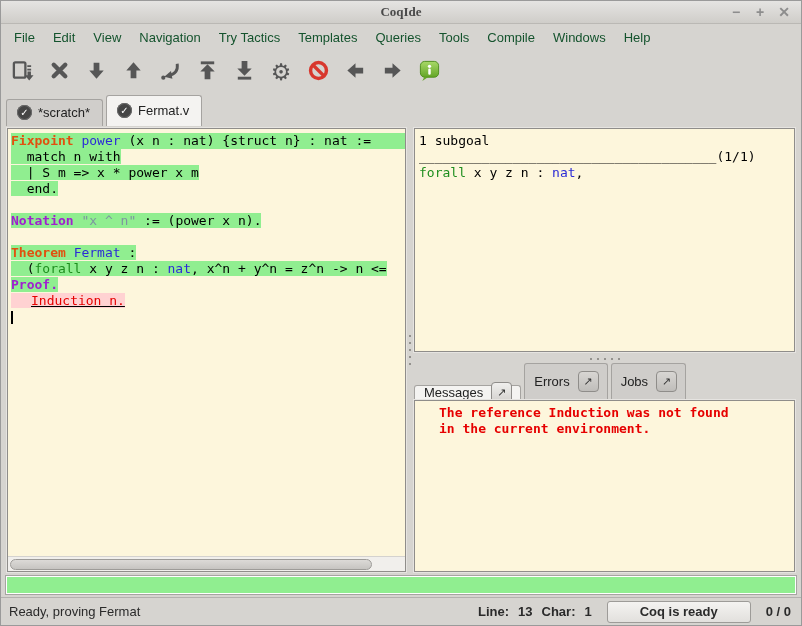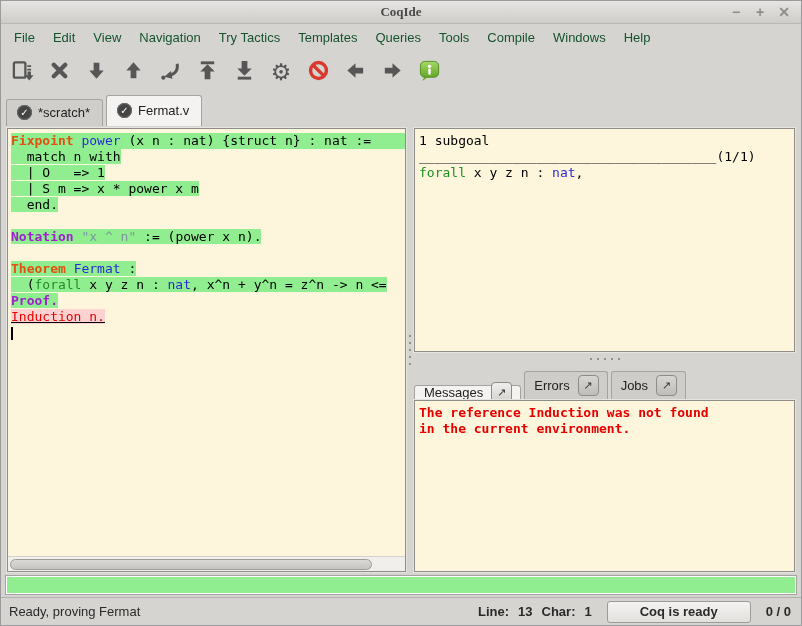--- a/index.html
+++ b/index.html
@@ -42,34 +42,34 @@
     white-space:pre; min-height:16px; }
   .code-line.bgfull{ background:#90ee90; }
   .line-inner{ display:inline; }
   .hl-green{ background:#90ee90; }
   .hl-error{ background:#ffd2d2; text-decoration:underline; }
   .tok-kw{ color:#e1500f; font-weight:bold; }
   .tok-id{ color:#2b2bd6; }
   .tok-decl{ color:#a020cf; font-weight:bold; }
   .tok-str{ color:#7d95a0; }
   .tok-fa{ color:#1e8e1e; }
-  .tok-err{ color:#e60000; }
+  .tok-err{ color:#e60000;margin-left:20px; }
   .caret{ display:inline-block; width:1.5px; height:13px; background:#000; vertical-align:text-bottom; }
   .hscroll{ flex:0 0 15px; background:#f1efec; border-top:1px solid #d4d2cf; display:flex; align-items:center; padding:1px 2px; }
   .hthumb{ width:92%; height:11px; border-radius:6px; background:linear-gradient(#dcdad7,#c6c4c1);
     border:1px solid #9d9b98; }
   .vsplit{ width:8px; flex:0 0 8px; display:flex; flex-direction:column; align-items:center; justify-content:center; gap:5px; }
   .vsplit i, .hsplit i{ width:2px; height:2px; background:#7e7c79; border-radius:50%; }
   .right-col{ flex:1 1 auto; display:flex; flex-direction:column; min-width:0; }
   .goal-pane{ height:224px; flex:0 0 224px; padding:4px 2px 0 4px; overflow:hidden; }
   .hsplit{ height:13px; flex:0 0 13px; display:flex; align-items:center; justify-content:center; gap:5px; }
   
   .msg-tabbar{ height:35px; flex:0 0 35px; display:flex; align-items:flex-end; gap:3px; }
   .msg-tab{ display:flex; align-items:center; gap:8px; padding:4px 8px 5px 9px; font-size:13px; color:#222;
-    border:1px solid #a5a3a0; border-bottom:none; border-radius:3px 3px 0 0; background:#cfcdca; height:29px; }
+    border:1px solid #a5a3a0; border-bottom:none; border-radius:3px 3px 0 0; background:#cfcdca; height:37px; }
   .msg-tab.active{ background:#f4f3f1; height:15px; }
   .detach-btn{ width:21px; height:21px; border:1px solid #8f8d8a; border-radius:4px;
     background:linear-gradient(#f0efed,#d3d1ce); display:flex; align-items:center; justify-content:center;
     font-size:11px; color:#333; }
   .msg-tab:not(.active) .detach-btn{ background:linear-gradient(#d8d6d3,#bfbdba); }
   .msg-pane{ flex:1 1 auto; padding:4px 2px 0 4px; overflow:hidden; }
   .msg-pane .code-line{ font-weight:bold; }
   
   .progress{ height:20px; flex:0 0 20px; margin:1px 4px 2px 4px; border:1px solid #a6a4a1;
     background:#90ee90; box-shadow:inset 0 0 0 1px #ffffff; }
@@ -195,21 +195,20 @@
       <span>Fermat.v</span>
     </div>
   </div>
 
   <div class="main">
 
     <div class="pane editor-pane">
       <div class="code-area" id="code-editor">
           <div class="code-line bgfull"><span class="line-inner"><span class="tok-kw">Fixpoint</span><span> </span><span class="tok-id">power</span><span> (x n : nat) {struct n} : nat :=</span></span></div>
           <div class="code-line"><span class="line-inner hl-green"><span>  match n with</span></span></div>
-          <div class="code-line"><span class="line-inner hl-green"><span>  | O   =&gt; 1</span></span></div>
           <div class="code-line"><span class="line-inner hl-green"><span>  | S m =&gt; x * power x m</span></span></div>
           <div class="code-line"><span class="line-inner hl-green"><span>  end.</span></span></div>
           <div class="code-line"></div>
           <div class="code-line"><span class="line-inner hl-green"><span class="tok-decl">Notation</span><span> </span><span class="tok-str">"x ^ n"</span><span> := (power x n).</span></span></div>
           <div class="code-line"></div>
           <div class="code-line"><span class="line-inner hl-green"><span class="tok-kw">Theorem</span><span> </span><span class="tok-id">Fermat</span><span> :</span></span></div>
           <div class="code-line"><span class="line-inner hl-green"><span>  (</span><span class="tok-fa">forall</span><span> x y z n : </span><span class="tok-id">nat</span><span>, x^n + y^n = z^n -&gt; n &lt;=</span></span></div>
           <div class="code-line"><span class="line-inner hl-green"><span class="tok-decl">Proof.</span></span></div>
           <div class="code-line"><span class="line-inner hl-error"><span class="tok-err">Induction n.</span></span></div>
           <div class="code-line"><span class="caret"></span></div>

